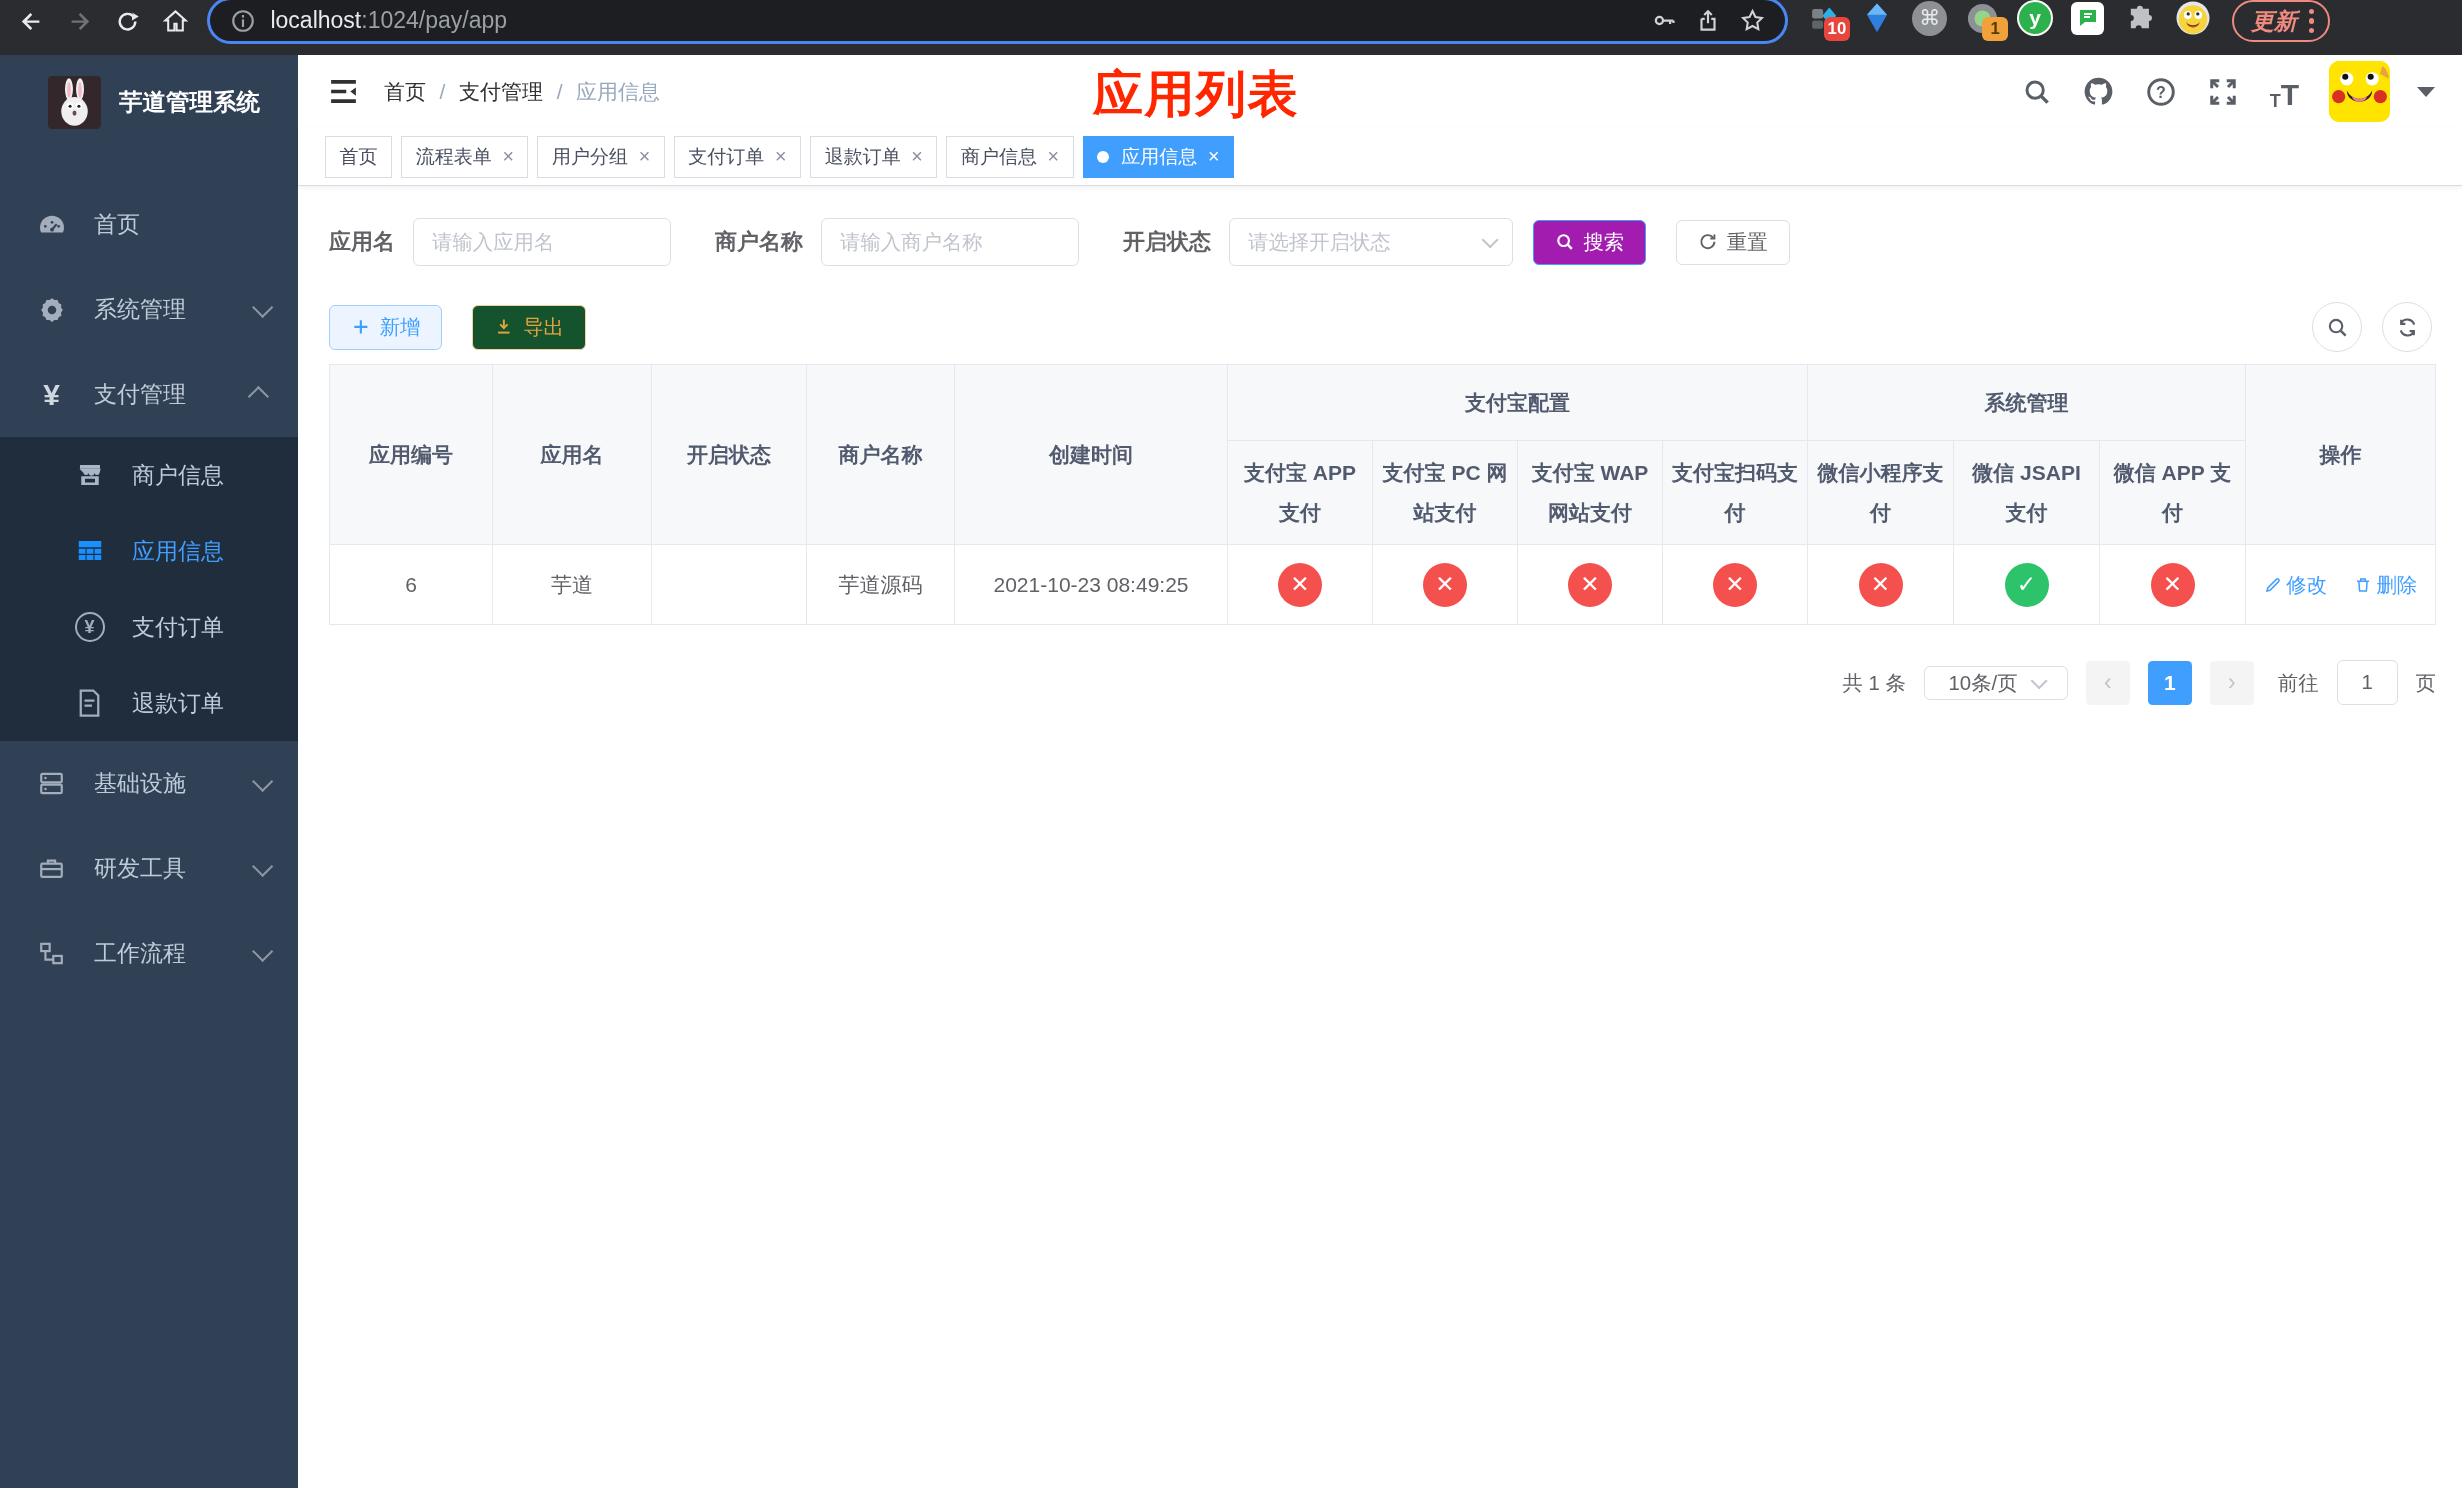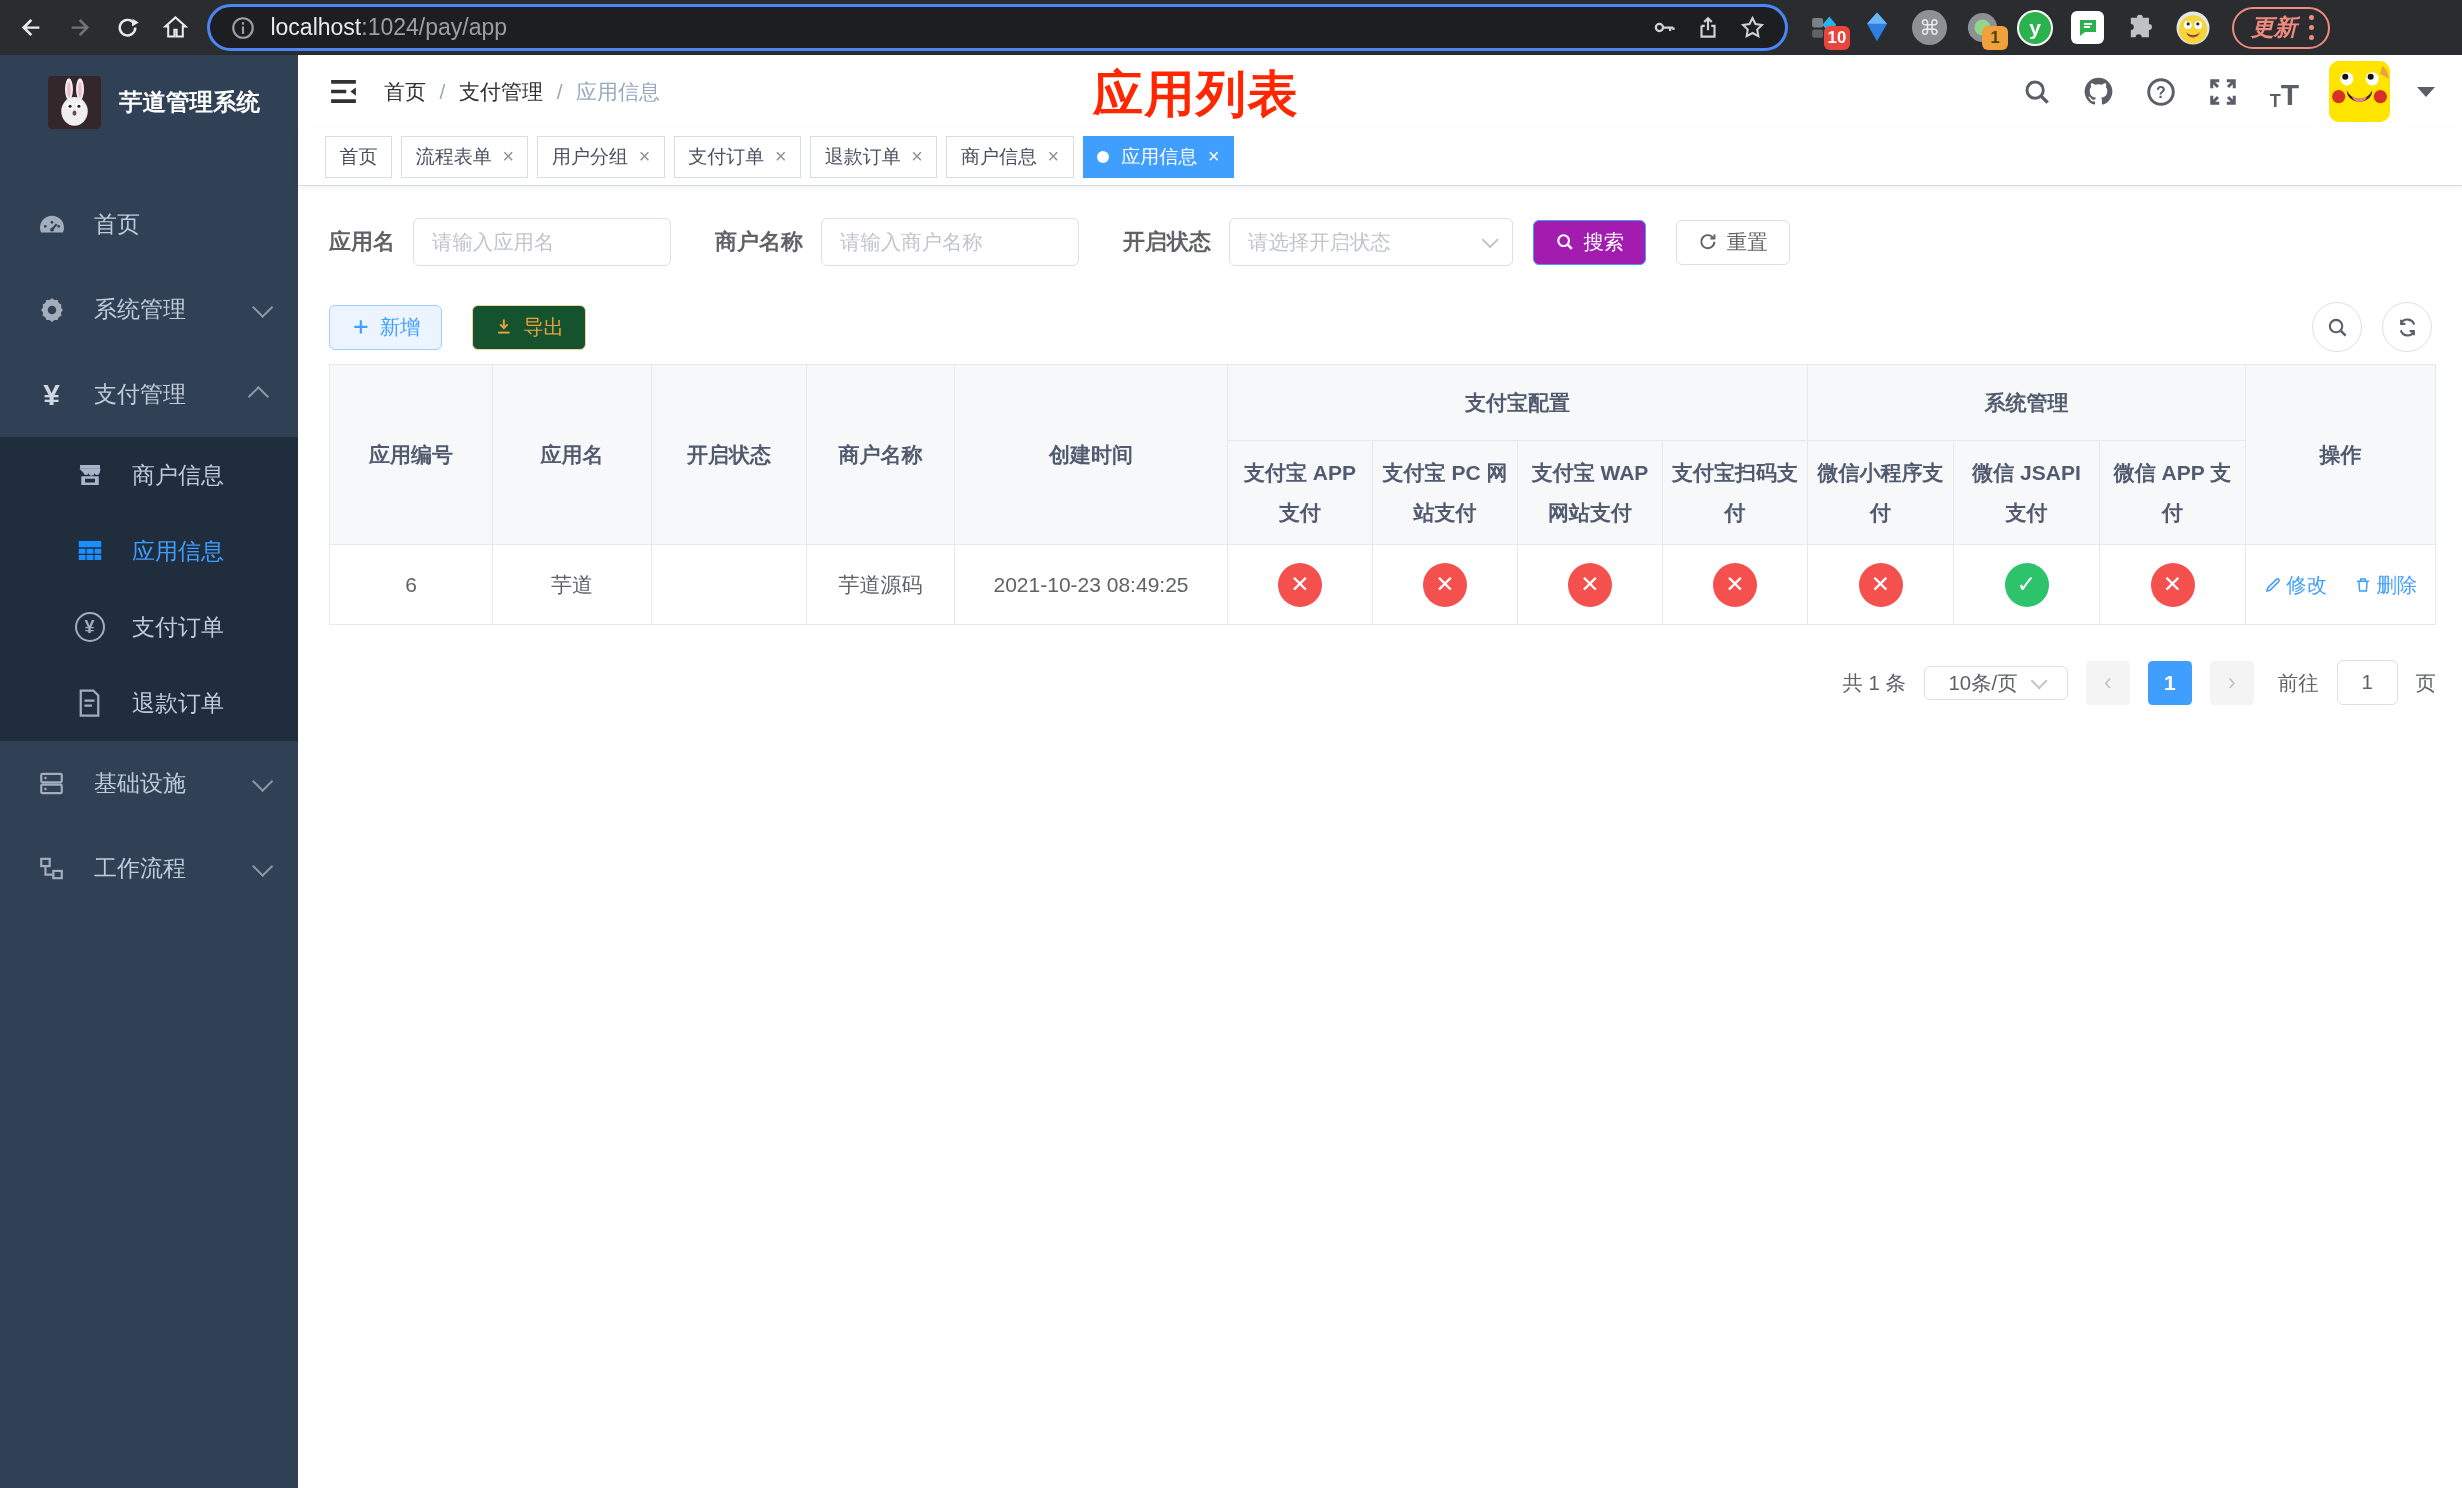--- a/index.html
+++ b/index.html
@@ -5,21 +5,21 @@
   * { margin:0; padding:0; box-sizing:border-box; }
   html,body { width:2462px; height:1489px; }
   body {
     font-family:"Liberation Sans","DejaVu Sans",sans-serif;
     background:#fff; overflow:hidden;
   }
   .screen { width:2462px; height:1489px; display:flex; flex-direction:column; }
 
   
   .browser-bar {
-    height:55px; background:#2b2c2f; display:flex; align-items:center;
+    height:55px; background:#2b2c2f; display:flex; align-items:flex-start;
     padding:0 10.6px; gap:6px; flex:0 0 auto;
   }
   .bnav { width:42px; height:42px; border-radius:50%; display:flex; align-items:center; justify-content:center; }
   .bnav svg { display:block; }
   .url-bar {
     flex:1 1 auto; height:41px; background:#1d1e21; border-radius:21px;
     box-shadow:0 0 0 3px #4a87f5; margin:0 7.6px;
     display:flex; align-items:center; padding:0 16.7px; gap:10.6px;
     max-width:1575px;
   }
@@ -419,20 +419,31 @@
                 <rect x="3.5" y="4" width="17" height="7" rx="1" fill="none" stroke="#a3adbb" stroke-width="1.8"></rect>
                 <rect x="3.5" y="13" width="17" height="7" rx="1" fill="none" stroke="#a3adbb" stroke-width="1.8"></rect>
                 <circle cx="7" cy="7.5" r="1" fill="#a3adbb"></circle>
                 <circle cx="7" cy="16.5" r="1" fill="#a3adbb"></circle>
               </svg>
           </span>
           <span class="mlabel">基础设施</span>
           <span class="chev down"></span>
         </div>
 
+        <div class="menu-item">
+          <span class="micon">
+            <svg width="29" height="29" viewBox="0 0 24 24">
+                <rect x="3.5" y="8" width="17" height="11" rx="1" fill="none" stroke="#a3adbb" stroke-width="1.8"></rect>
+                <path d="M9 8V5.5h6V8" fill="none" stroke="#a3adbb" stroke-width="1.8"></path>
+                <path d="M3.5 12.5h17" stroke="#a3adbb" stroke-width="1.8"></path>
+              </svg>
+          </span>
+          <span class="mlabel">研发工具</span>
+          <span class="chev down"></span>
+        </div>
 
         <div class="menu-item">
           <span class="micon">
             <svg width="29" height="29" viewBox="0 0 24 24">
                 <rect x="3.5" y="4" width="7" height="6" fill="none" stroke="#a3adbb" stroke-width="1.8"></rect>
                 <rect x="13.5" y="14" width="7" height="6" fill="none" stroke="#a3adbb" stroke-width="1.8"></rect>
                 <path d="M7 10v7h6.5" fill="none" stroke="#a3adbb" stroke-width="1.8"></path>
               </svg>
           </span>
           <span class="mlabel">工作流程</span>

